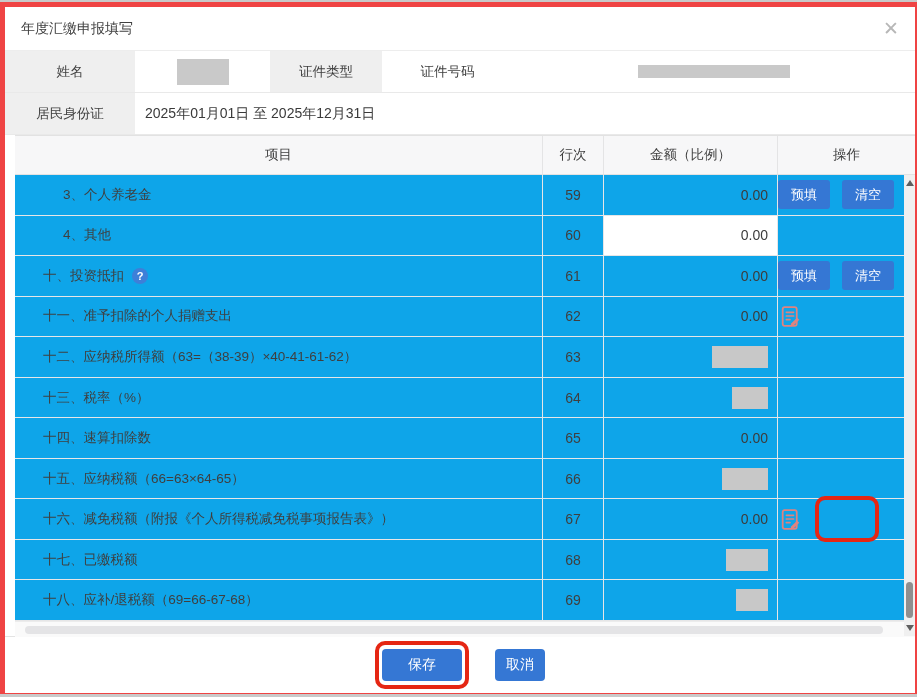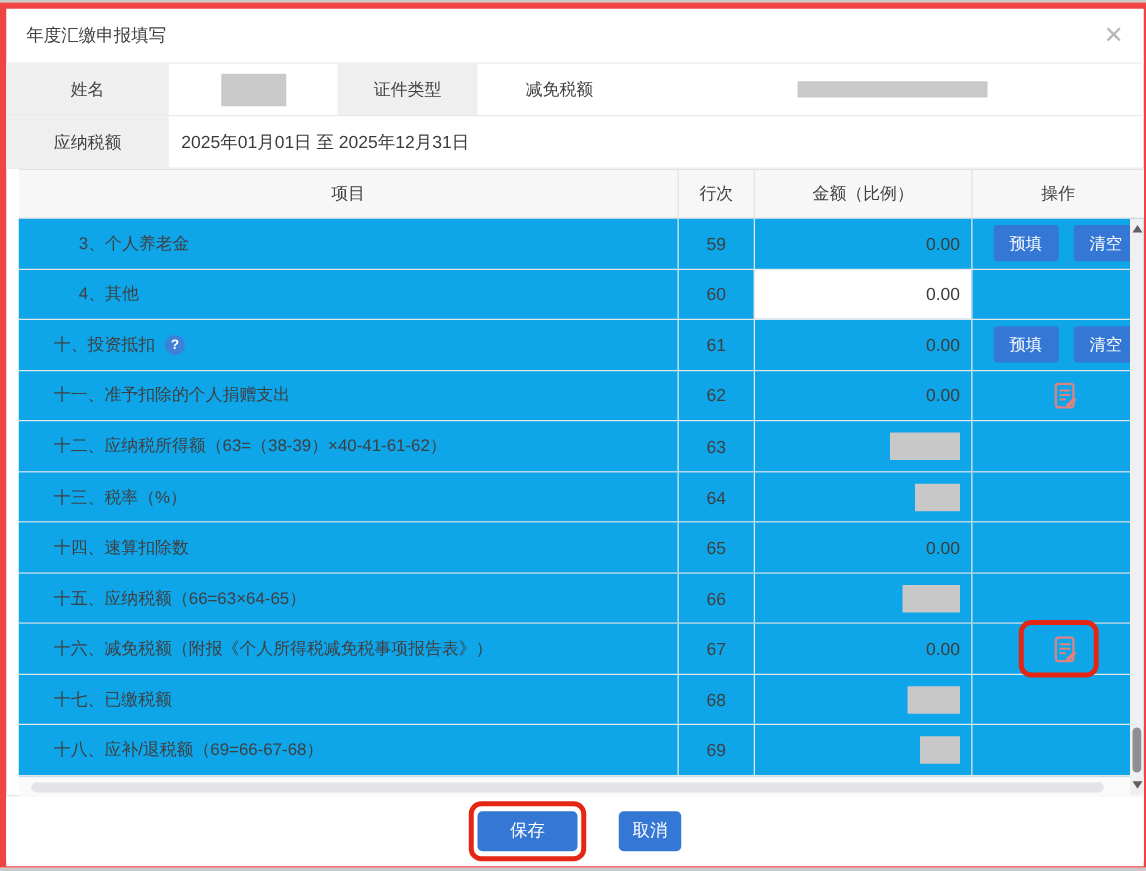--- a/index.html
+++ b/index.html
@@ -33,21 +33,21 @@
   .col-item{width:527px;} .col-line{width:61px;} .col-amt{width:174px;} .col-act{width:138px;}
   .vline{border-left:1px solid #e4e4e5;}
   .tbody{height:446px;display:flex;flex-direction:column;}
   .trow{flex:1;display:flex;background:#0ea5e9;border-bottom:1px solid #e6e6e7;box-sizing:border-box;}
   .c{box-sizing:border-box;display:flex;align-items:center;font-size:13.5px;color:#3f3f3f;}
   .c-item{width:527px;padding-left:28px;gap:8px;}
   .c-item.sub{padding-left:48px;}
   .c-line{width:61px;justify-content:center;border-left:1px solid #e6e6e7;font-size:14px;}
   .c-amount{width:174px;justify-content:flex-end;padding-right:9px;border-left:1px solid #e6e6e7;font-size:14px;color:#3c3c3c;}
   .c-amount.editable{background:#fff;}
-  .c-action{width:138px;justify-content:center;gap:12px;border-left:1px solid #e6e6e7;position:relative;padding-left:12px;}
+  .c-action{width:138px;gap:12px;border-left:1px solid #e6e6e7;position:relative;}
   .redact{display:inline-block;height:22px;background:#c8c8c8;}
   .btn-sm{background:#3577d4;color:#fff;font-size:13px;line-height:1;padding:8px 13px;border:none;border-radius:3px;cursor:pointer;font-family:inherit;}
   .help{width:16px;height:16px;border-radius:50%;background:#3e7fd8;color:#fff;font-size:11px;font-weight:bold;display:inline-flex;align-items:center;justify-content:center;cursor:pointer;}
   .edit-wrap{display:flex;align-items:center;justify-content:center;}
   .annotate-box{position:absolute;left:50%;top:50%;transform:translate(-50%,-50%);width:56px;height:38px;border:4px solid #e52613;border-radius:10px;pointer-events:none;}
   
   .vscroll{position:absolute;right:0;top:39px;width:11px;height:461px;background:#f0f0f0;}
   .arr{width:0;height:0;margin:5px auto;}
   .arr-up{border-left:4px solid transparent;border-right:4px solid transparent;border-bottom:6px solid #5f5f5f;}
   .arr-down{position:absolute;bottom:0;left:1.5px;border-left:4px solid transparent;border-right:4px solid transparent;border-top:6px solid #5f5f5f;margin:5px auto;}
@@ -70,28 +70,28 @@
     <span class="title">年度汇缴申报填写</span>
     <span class="close">✕</span>
   </div>
 
   <div class="info-row">
     <div class="cell gray w-130">姓名</div>
     <div class="cell w-135">
       <span class="redact-name"></span>
     </div>
     <div class="cell gray w-110">证件类型</div>
-    <div class="cell w-131">减免税额</div>
+    <div class="cell w-131">证件号码</div>
     <div class="cell grow">
       <span class="redact-id"></span>
     </div>
   </div>
 
   <div class="info-row">
-    <div class="cell gray w-130">应纳税额</div>
+    <div class="cell gray w-130">居民身份证</div>
     <div class="cell grow period-value">2025年01月01日 至 2025年12月31日</div>
   </div>
 
   <div class="table-zone">
     <div class="thead">
       <div class="hc col-item">项目</div>
       <div class="hc col-line vline">行次</div>
       <div class="hc col-amt vline">金额（比例）</div>
       <div class="hc col-act vline">操作</div>
     </div>

